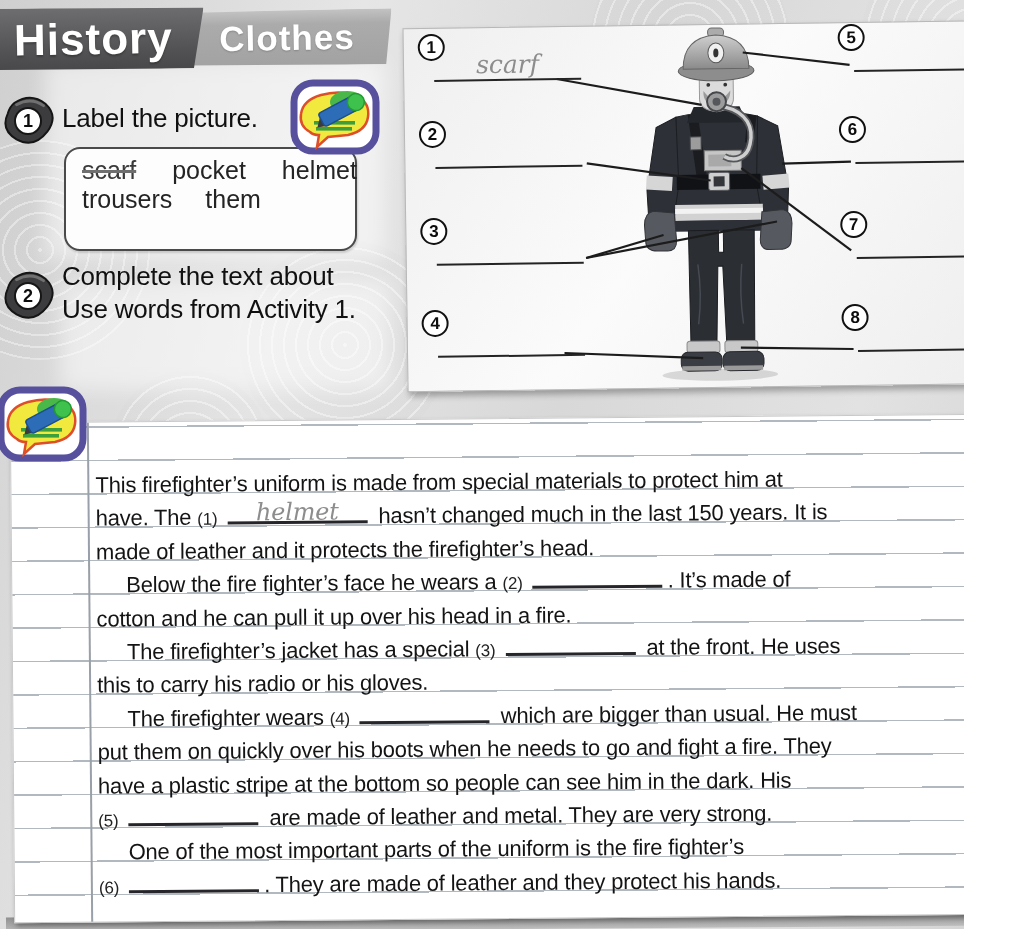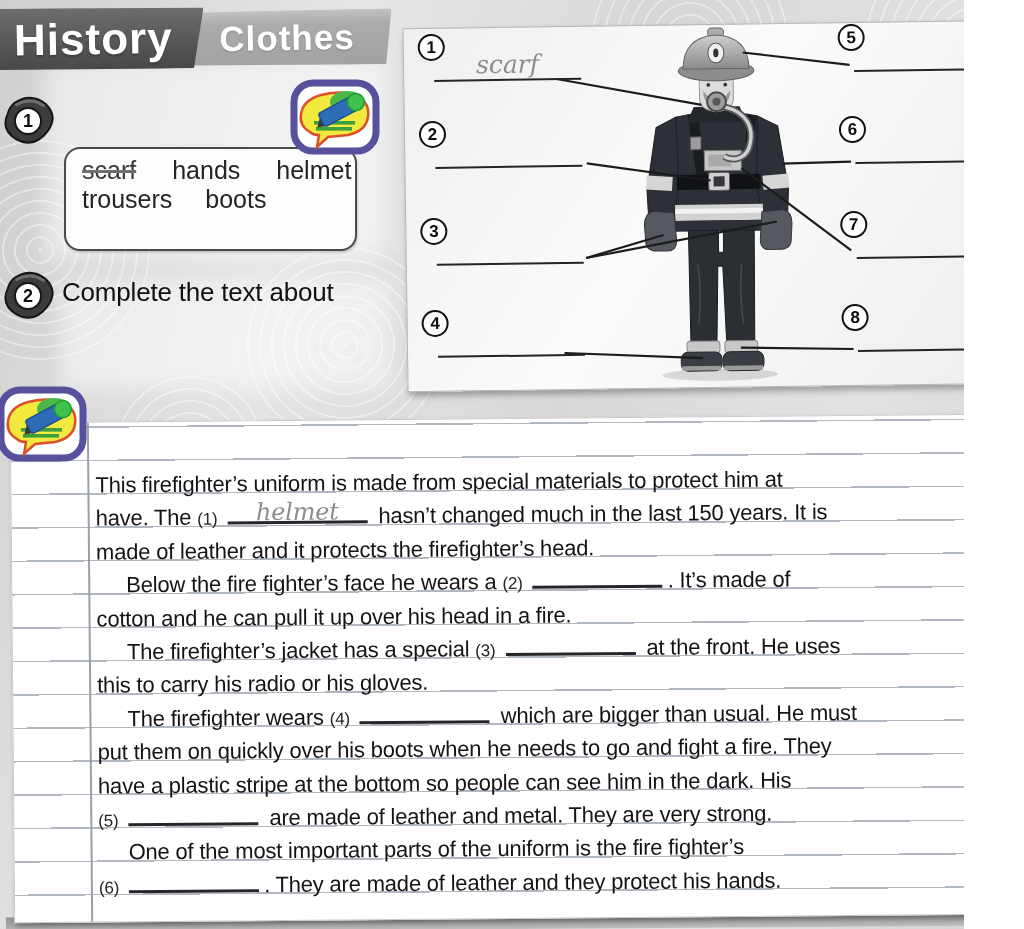--- a/index.html
+++ b/index.html
@@ -118,57 +118,59 @@
     <span>Clothes</span>
   </div>
 
   <div class="badge" style="left:4px; top:96px;">
     <svg viewBox="0 0 54 52">
       <path d="M11 7 Q 28 -4 43 8 Q 57 21 45 37 Q 31 55 13 45 Q -4 35 4 18 Q 6 11 11 7 Z" fill="#3c3c3e" stroke="#151515" stroke-width="2"></path>
       <path d="M13 9 Q 28 1 41 10" stroke="#9a9a9a" stroke-width="3" fill="none" opacity=".55" stroke-linecap="round"></path>
     </svg>
     <span class="badge-num">1</span>
   </div>
+  <div class="instr" style="left:62px; top:102px;">Label the picture.</div>
 
   <svg class="pencil-icon" style="left:289px; top:79px;" viewBox="0 0 90 76">
     <rect x="4" y="4" width="82" height="68" rx="19" fill="#ffffff" stroke="#57509d" stroke-width="7"></rect>
     <path d="M20 53 Q 9 47 11 35 Q 13 21 31 16 Q 52 10 68 18 Q 80 24 78 38 Q 76 52 58 56 L 38 58 L 27 68 L 29 56 Q 23 56 20 53 Z" fill="#f2e93e" stroke="#dd4f2b" stroke-width="2.5"></path>
     <ellipse cx="57" cy="23" rx="17" ry="11" fill="#49b848"></ellipse>
     <rect x="24" y="42" width="41" height="3.6" fill="#3d9e3c"></rect>
     <rect x="26" y="48" width="36" height="3.6" fill="#3d9e3c"></rect>
     <g transform="rotate(-28 48 32)">
       <path d="M31 27 L 22 37 L 31 40 Z" fill="#3a3a3a"></path>
       <rect x="29" y="25" width="38" height="15" rx="3" fill="#2d6db8" stroke="#1c4f8e" stroke-width="1.5"></rect>
       <circle cx="68" cy="32.5" r="8.5" fill="#3ec24d" stroke="#239a33" stroke-width="1.5"></circle>
     </g>
   </svg>
 
   <div class="word-box">
     <div>
         <div class="wb-row">
           <span class="wb-word struck">scarf</span>
-          <span class="wb-word">hands</span>
+          <span class="wb-word">pocket</span>
           <span class="wb-word">helmet</span>
         </div>
         <div class="wb-row">
           <span class="wb-word">trousers</span>
-          <span class="wb-word">boots</span>
+          <span class="wb-word">them</span>
         </div>
       </div>
   </div>
 
   <div class="badge" style="left:4px; top:271px;">
     <svg viewBox="0 0 54 52">
       <path d="M11 7 Q 28 -4 43 8 Q 57 21 45 37 Q 31 55 13 45 Q -4 35 4 18 Q 6 11 11 7 Z" fill="#3c3c3e" stroke="#151515" stroke-width="2"></path>
       <path d="M13 9 Q 28 1 41 10" stroke="#9a9a9a" stroke-width="3" fill="none" opacity=".55" stroke-linecap="round"></path>
     </svg>
     <span class="badge-num">2</span>
   </div>
-  <div class="instr" style="left:62px; top:276px;">
+  <div class="instr" style="left:62px; top:260px;">
     <div>Complete the text about</div>
+    <div>Use words from Activity 1.</div>
   </div>
 
   <svg class="pencil-icon" style="left:-4px; top:386px;" viewBox="0 0 90 76">
     <rect x="4" y="4" width="82" height="68" rx="19" fill="#ffffff" stroke="#57509d" stroke-width="7"></rect>
     <path d="M20 53 Q 9 47 11 35 Q 13 21 31 16 Q 52 10 68 18 Q 80 24 78 38 Q 76 52 58 56 L 38 58 L 27 68 L 29 56 Q 23 56 20 53 Z" fill="#f2e93e" stroke="#dd4f2b" stroke-width="2.5"></path>
     <ellipse cx="57" cy="23" rx="17" ry="11" fill="#49b848"></ellipse>
     <rect x="24" y="42" width="41" height="3.6" fill="#3d9e3c"></rect>
     <rect x="26" y="48" width="36" height="3.6" fill="#3d9e3c"></rect>
     <g transform="rotate(-28 48 32)">
       <path d="M31 27 L 22 37 L 31 40 Z" fill="#3a3a3a"></path>

